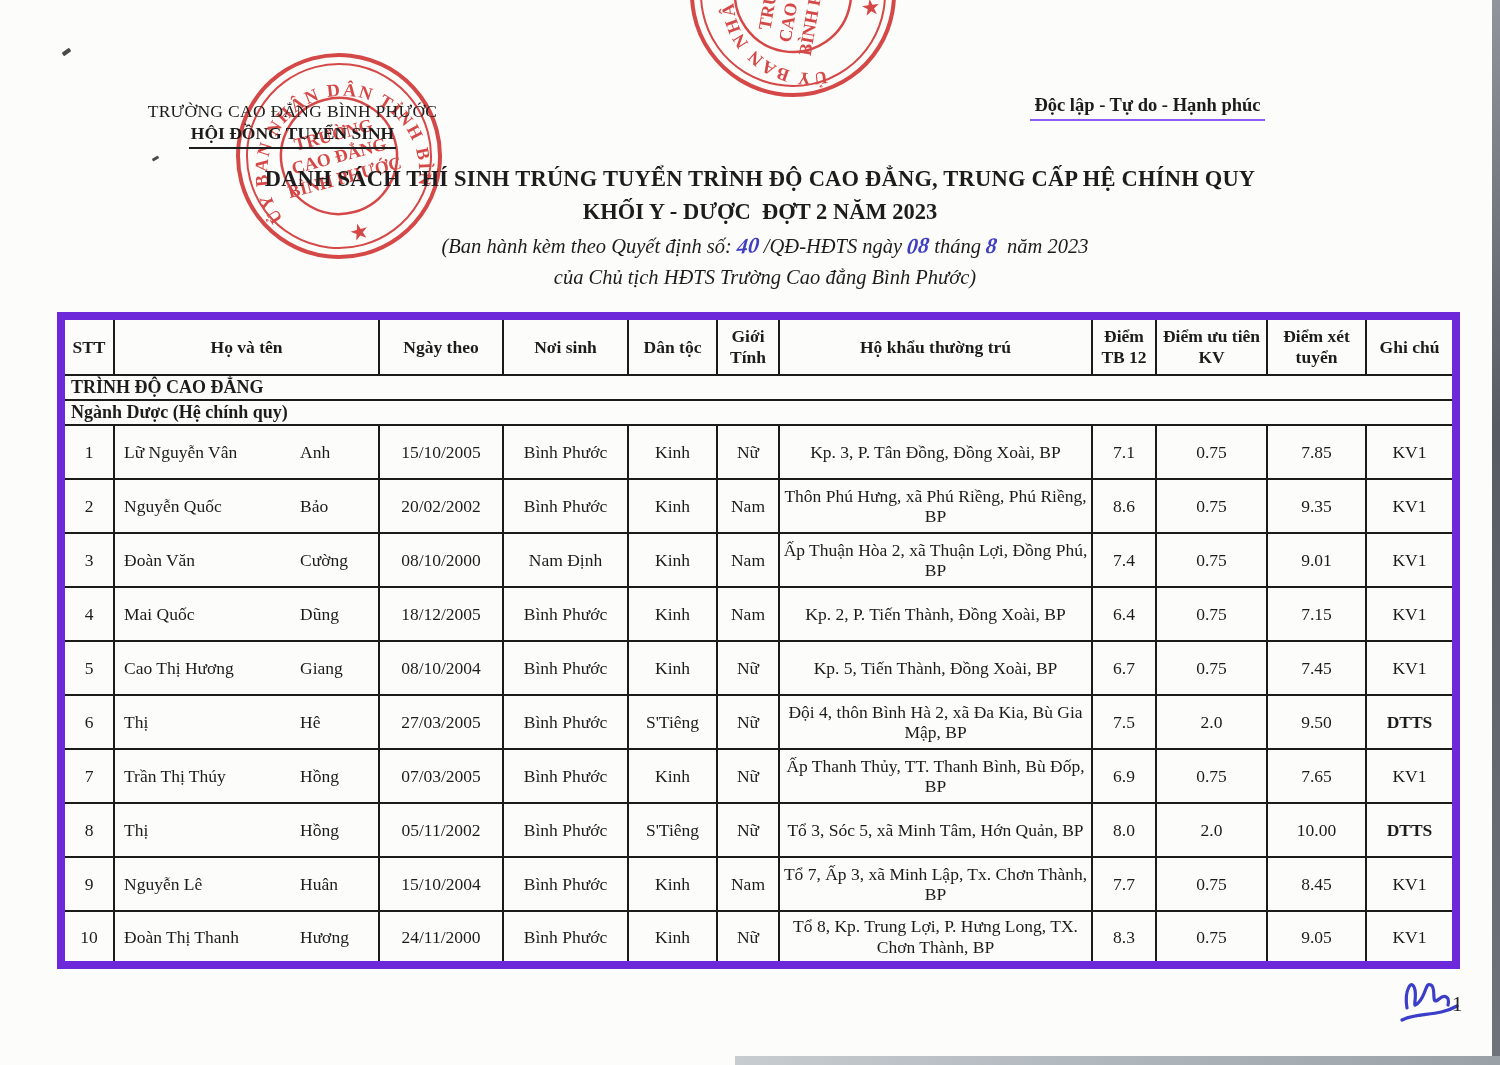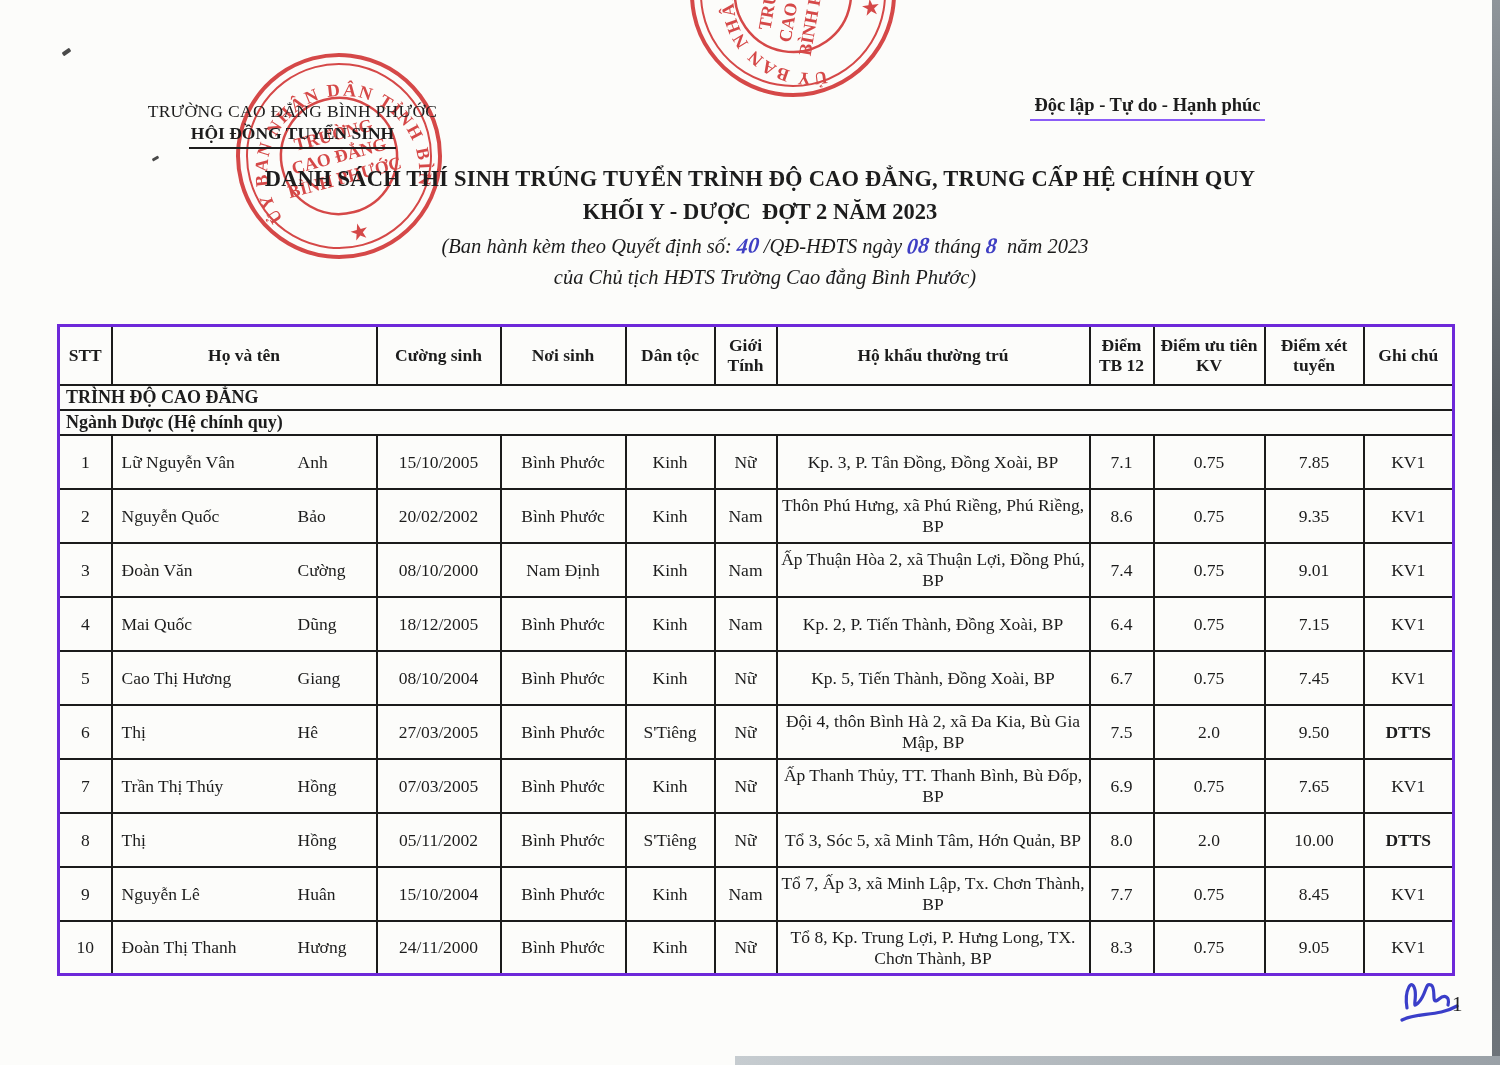--- a/index.html
+++ b/index.html
@@ -30,21 +30,21 @@
   
   .list-table{
     position:absolute;left:57px;top:312px;
     border-collapse:collapse;table-layout:fixed;width:1395px;
     font-size:17.5px;
   }
   .list-table th,.list-table td{
     border:2px solid #1b1b1b;text-align:center;vertical-align:middle;
     padding:1px 3px;line-height:1.18;overflow:hidden;
   }
-  .list-table{border:3px solid #6d28d9;margin-top:12px;}
+  .list-table{border:8px solid #6d28d9;}
   .list-table thead tr{height:59px;}
   .list-table th{font-weight:bold;font-size:17.5px;}
   tr.section{height:20px;}
   tr.section td{text-align:left;font-weight:bold;font-size:18px;padding-left:6px;}
   tbody tr.data-row{height:54px;}
   td.c-name{text-align:left;}
   .name-wrap{display:flex;align-items:center;padding-left:6px;}
   .name-wrap .ho{flex:1 1 auto;text-align:left;}
   .name-wrap .ten{width:75px;text-align:left;flex:0 0 auto;}
   td.c-note.bold{font-weight:bold;}
@@ -144,21 +144,21 @@
         <col style="width:313px">
         <col style="width:64px">
       <col style="width:111px">
         <col style="width:99px">
         <col style="width:90px">
     </colgroup>
     <thead>
       <tr>
         <th>STT</th>
         <th>Họ và tên</th>
-        <th>Cường sinh</th>
+        <th>Ngày theo</th>
         <th>Nơi sinh</th>
         <th>Dân tộc</th>
         <th>Giới Tính</th>
         <th>Hộ khẩu thường trú</th>
         <th>Điểm TB 12</th>
         <th>Điểm ưu tiên KV</th>
         <th>Điểm xét tuyển</th>
         <th>Ghi chú</th>
       </tr>
     </thead>

